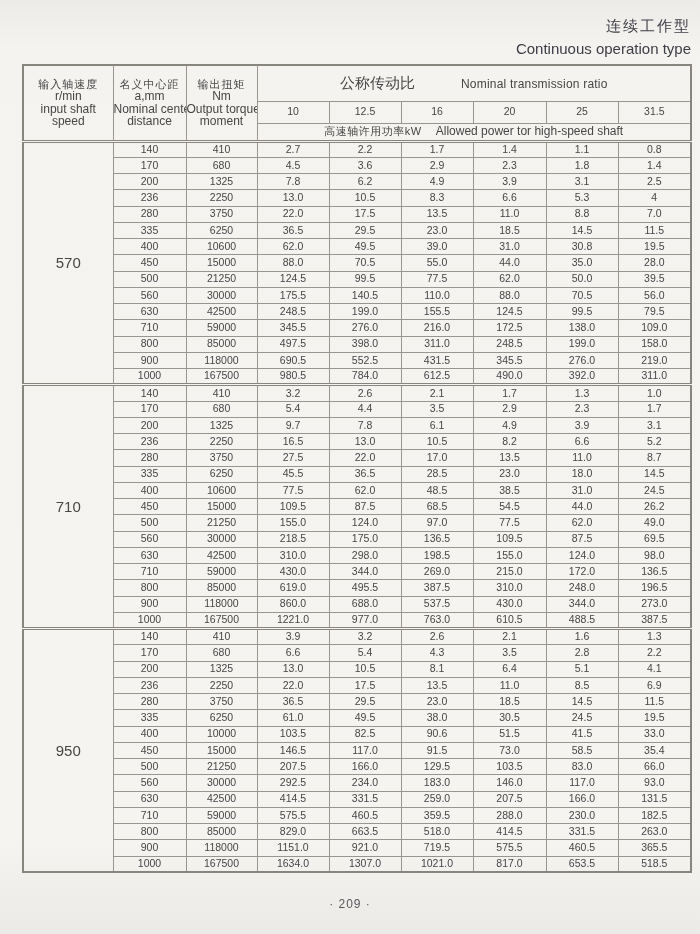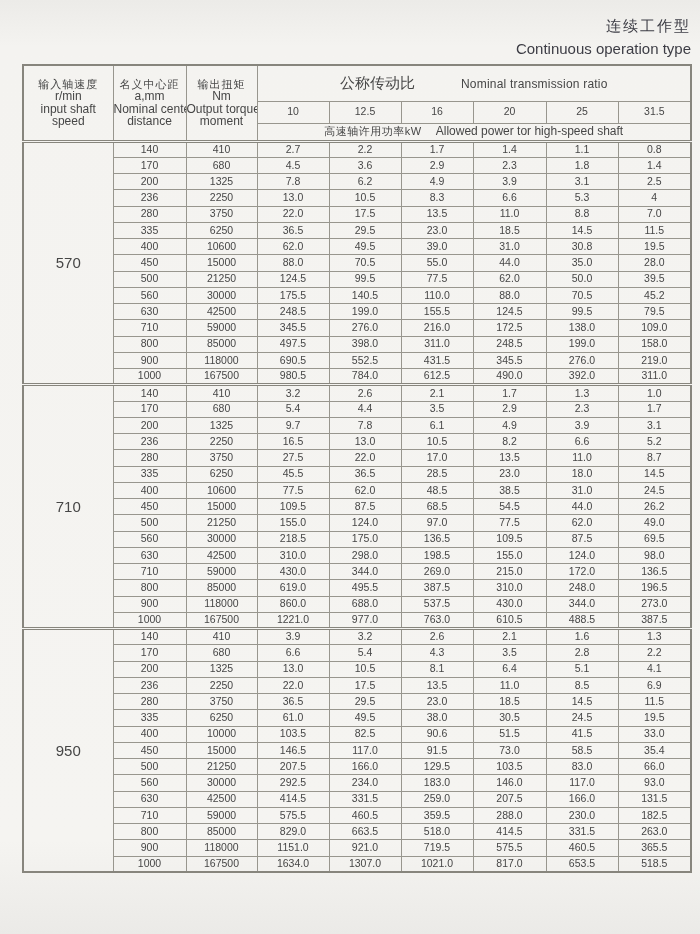--- a/index.html
+++ b/index.html
@@ -202,21 +202,21 @@
           <td>39.5</td>
         </tr>
         <tr>
           <td>560</td>
           <td>30000</td>
           <td>175.5</td>
           <td>140.5</td>
           <td>110.0</td>
           <td>88.0</td>
           <td>70.5</td>
-          <td>45.2</td>
+          <td>56.0</td>
         </tr>
         <tr>
           <td>630</td>
           <td>42500</td>
           <td>248.5</td>
           <td>199.0</td>
           <td>155.5</td>
           <td>124.5</td>
           <td>99.5</td>
           <td>79.5</td>
@@ -559,14 +559,15 @@
           <td>1634.0</td>
           <td>1307.0</td>
           <td>1021.0</td>
           <td>817.0</td>
           <td>653.5</td>
           <td>518.5</td>
         </tr>
       </tbody>
   </table>
 
+  <div class="footer">· 209 ·</div>
 
 </div>
 
 </body></html>

